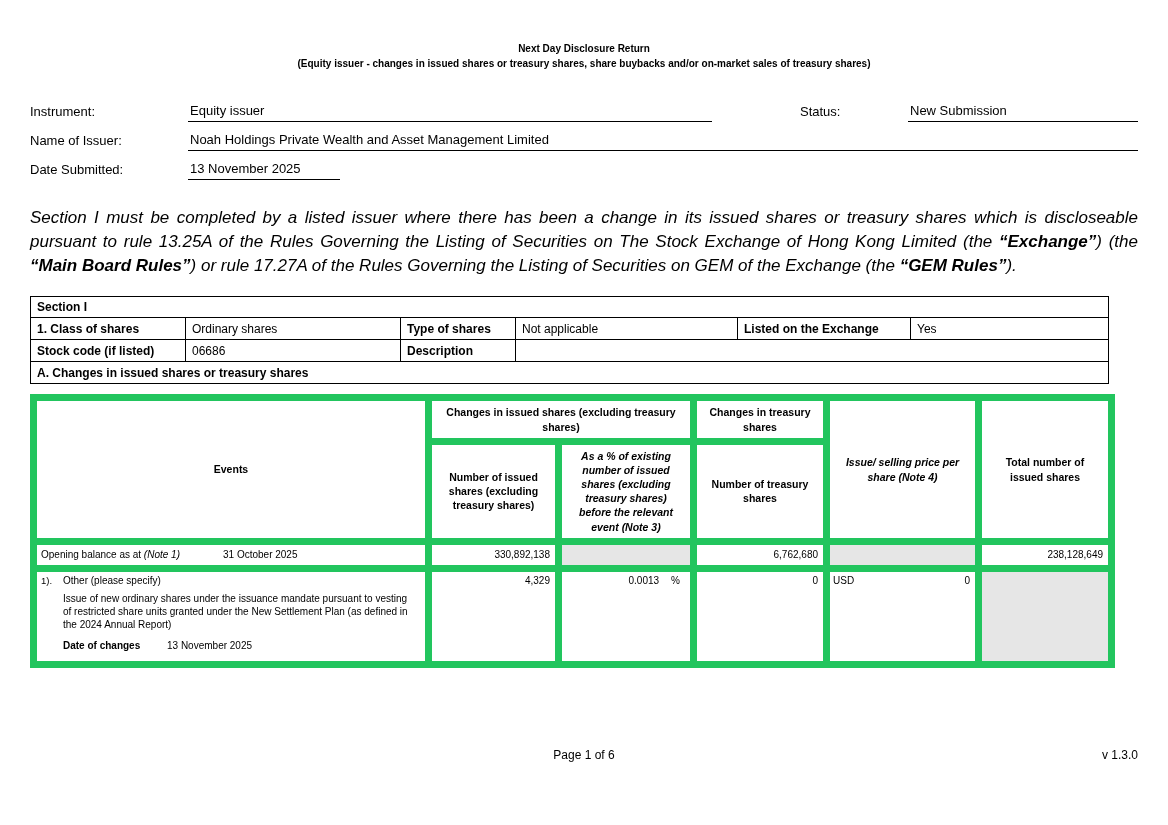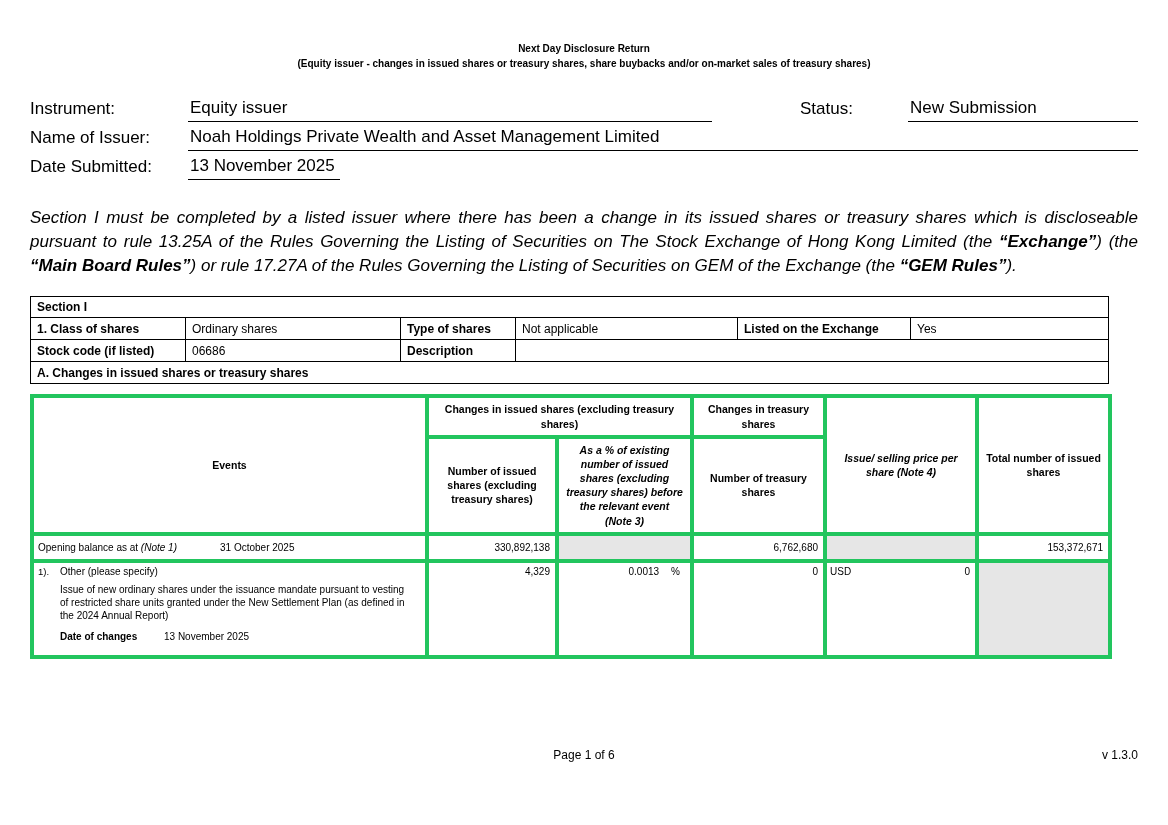--- a/index.html
+++ b/index.html
@@ -10,40 +10,40 @@
     color:#000;
     position:relative;
   }
   .page { position:relative; width:1168px; height:825px; padding:16px 30px 0 30px; }
 
   .form-code { text-align:right; font-size:13px; }
 
   .title-block { text-align:center; margin-top:26px; font-weight:bold; font-size:10px; line-height:1.45; }
 
   .fields { margin-top:22px; }
-  .field-row { display:flex; align-items:flex-end; height:29px; font-size:17px; }
+  .field-row { display:flex; align-items:flex-end; height:29px; font-size:13px; }
   .flabel { width:158px; flex:none; padding-bottom:3px; }
   .fvalue { border-bottom:1px solid #000; padding:0 2px 3px 2px; white-space:nowrap; overflow:hidden; }
   .w-instrument { width:524px; flex:none; }
   .status-label { margin-left:88px; width:108px; padding-bottom:3px; flex:none; }
   .w-status { flex:1; }
   .w-issuer { flex:1; }
   .w-date { width:152px; flex:none; }
 
   .intro { margin-top:26px; font-style:italic; font-size:17px; line-height:1.42; text-align:justify; }
   .intro b { font-weight:bold; }
 
   table { border-collapse:collapse; table-layout:fixed; }
   .section1 { margin-top:18px; width:1078px; font-size:12px; }
   .section1 td { border:1px solid #000; padding:3px 6px; height:22px; vertical-align:middle; overflow:hidden; white-space:nowrap; }
   .bold { font-weight:bold; }
   .italic { font-style:italic; }
 
   .events { margin-top:10px; width:1078px; }
-  .events td { border:4px solid #22c55e; overflow:hidden;margin-top:21px; }
+  .events td { border:7px solid #22c55e; overflow:hidden;margin-top:21px; }
   .hc { font-weight:bold; font-size:10.5px; text-align:center; vertical-align:middle; padding:4px 6px; line-height:1.35; }
   .hrow1 { height:40px; }
   .hrow2 { height:95px; }
 
   .opening-row { height:27px; }
   .opening-row td { vertical-align:middle; }
   .ob-wrap { display:flex; align-items:center; font-size:10px; padding:0 4px; }
   .ob-label { font-weight:normal; width:182px; flex:none; }
   .num { text-align:right; font-size:10px; padding:3px 5px; vertical-align:middle; }
   .gray { background:#e6e6e6; }
@@ -155,21 +155,21 @@
       <td>
         <div class="ob-wrap">
           <span class="ob-label"><span>Opening balance as at </span><span class="italic">(Note 1)</span></span>
           <span>31 October 2025</span>
         </div>
       </td>
       <td class="num">330,892,138</td>
       <td class="gray"></td>
       <td class="num">6,762,680</td>
       <td class="gray"></td>
-      <td class="num">153,372,671</td>
+      <td class="num">238,128,649</td>
     </tr>
 
     <tr class="event-row">
       <td class="ev-cell">
         <div class="ev-head">
           <span class="ev-index">1).</span>
           <span>Other (please specify)</span>
         </div>
         <div class="ev-desc">Issue of new ordinary shares under the issuance mandate pursuant to vesting of restricted share units granted under the New Settlement Plan (as defined in the 2024 Annual Report)</div>
         <div class="ev-daterow">

